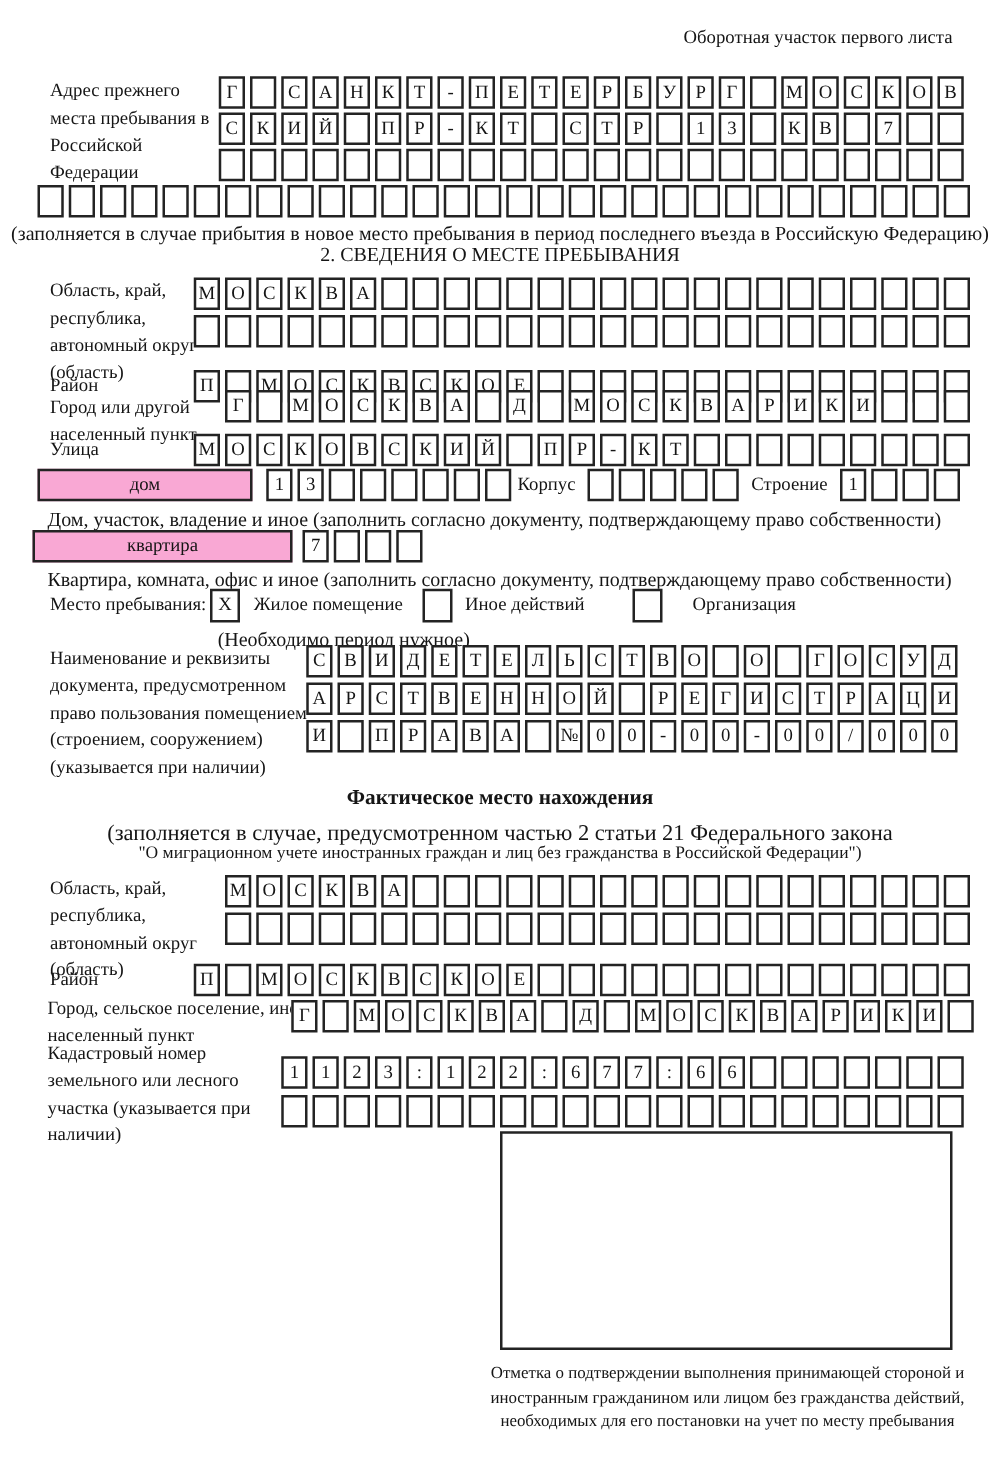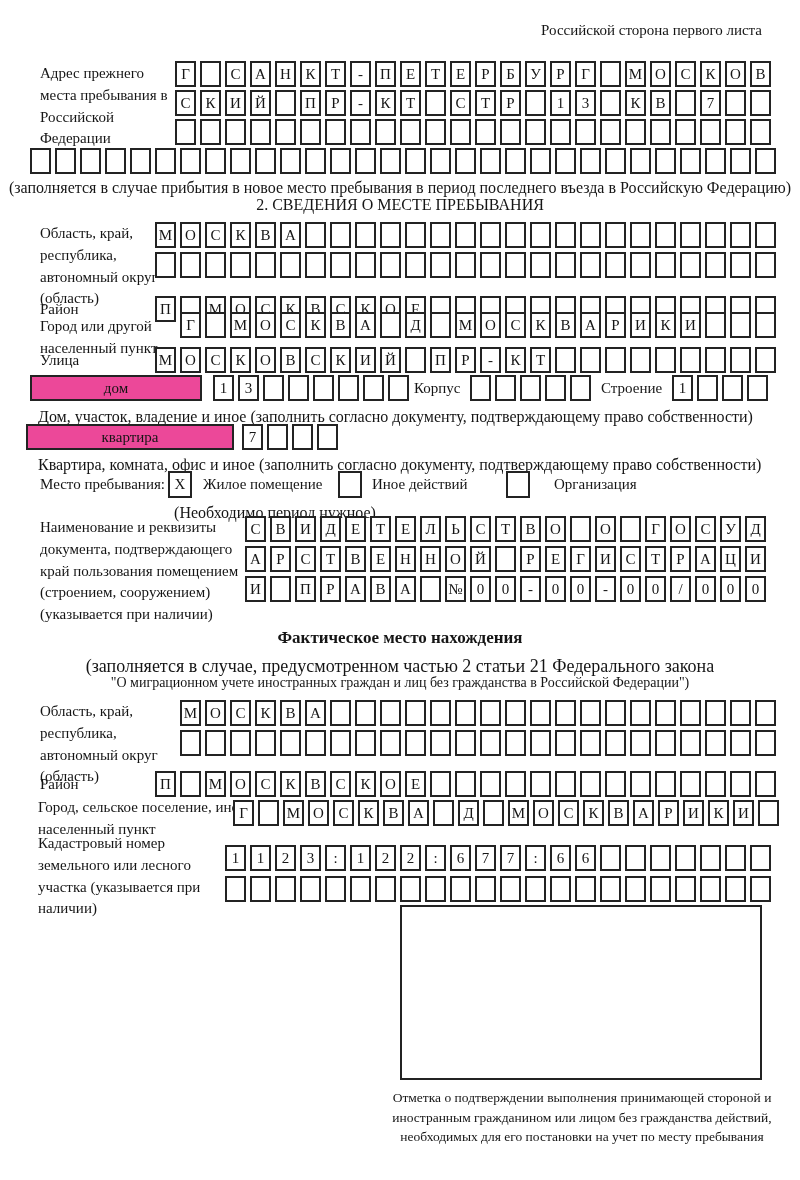--- a/index.html
+++ b/index.html
@@ -11,29 +11,29 @@
   .cell{flex:0 0 21px;width:21px;height:26px;border:2px solid #232323;margin-right:4px;
         display:flex;align-items:center;justify-content:center;font-size:15px;line-height:1;
         background:#fff}
   .lab{font-size:15px;line-height:1.45}
   .ilab{font-size:15px;line-height:1.2}
   .cap{font-size:16px;line-height:1.35}
   .center{text-align:center}
   .bold{font-weight:bold}
   .title{font-size:16px;font-weight:normal}
   .bigbox{height:26px;border:2px solid #232323;display:flex;align-items:center;justify-content:center;
-          font-size:15px;background:#ec4899}
+          font-size:15px;background:#f9a8d4}
   .chk{width:24px;height:27px;border:2px solid #232323;display:flex;align-items:center;justify-content:center;
        font-size:15px;background:#fff}
   .stamp{width:362px;height:175px;border:2px solid #232323;background:#fff}
 </style>
 </head>
 <body>
 
-<div class="abs" style="top:22px;left:0;width:762px;text-align:right;font-size:15px">Российской сторона первого листа</div>
+<div class="abs" style="top:22px;left:0;width:762px;text-align:right;font-size:15px">Оборотная участок первого листа</div>
 
 <div class="abs lab" style="top:63px;left:40px;width:140px">Адрес прежнего места пребывания в Российской Федерации</div>
 <div class="abs boxrow" style="top:61px;left:175px">
     <div class="cell">Г</div>
     <div class="cell"></div>
     <div class="cell">С</div>
     <div class="cell">А</div>
     <div class="cell">Н</div>
     <div class="cell">К</div>
     <div class="cell">Т</div>
@@ -324,21 +324,21 @@
 
 <div class="abs ilab" style="top:475px;left:40px">Место пребывания:</div>
 <div class="abs chk" style="top:471px;left:168px">X</div>
 <div class="abs ilab" style="top:475px;left:203px">Жилое помещение</div>
 <div class="abs chk" style="top:471px;left:338px"></div>
 <div class="abs ilab" style="top:475px;left:372px">Иное действий</div>
 <div class="abs chk" style="top:471px;left:506px"></div>
 <div class="abs ilab" style="top:475px;left:554px">Организация</div>
 <div class="abs cap center" style="top:502px;left:100px;width:350px">(Необходимо период нужное)</div>
 
-<div class="abs lab" style="top:517px;left:40px;width:212px">Наименование и реквизиты документа, подтверждающего край пользования помещением (строением, сооружением) (указывается при наличии)</div>
+<div class="abs lab" style="top:517px;left:40px;width:212px">Наименование и реквизиты документа, предусмотренном право пользования помещением (строением, сооружением) (указывается при наличии)</div>
 <div class="abs boxrow" style="top:516px;left:245px">
     <div class="cell">С</div>
     <div class="cell">В</div>
     <div class="cell">И</div>
     <div class="cell">Д</div>
     <div class="cell">Е</div>
     <div class="cell">Т</div>
     <div class="cell">Е</div>
     <div class="cell">Л</div>
     <div class="cell">Ь</div>

